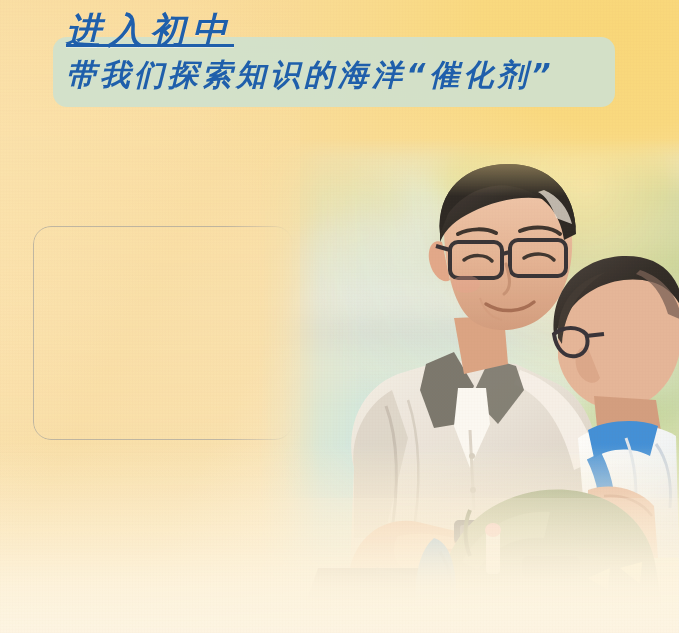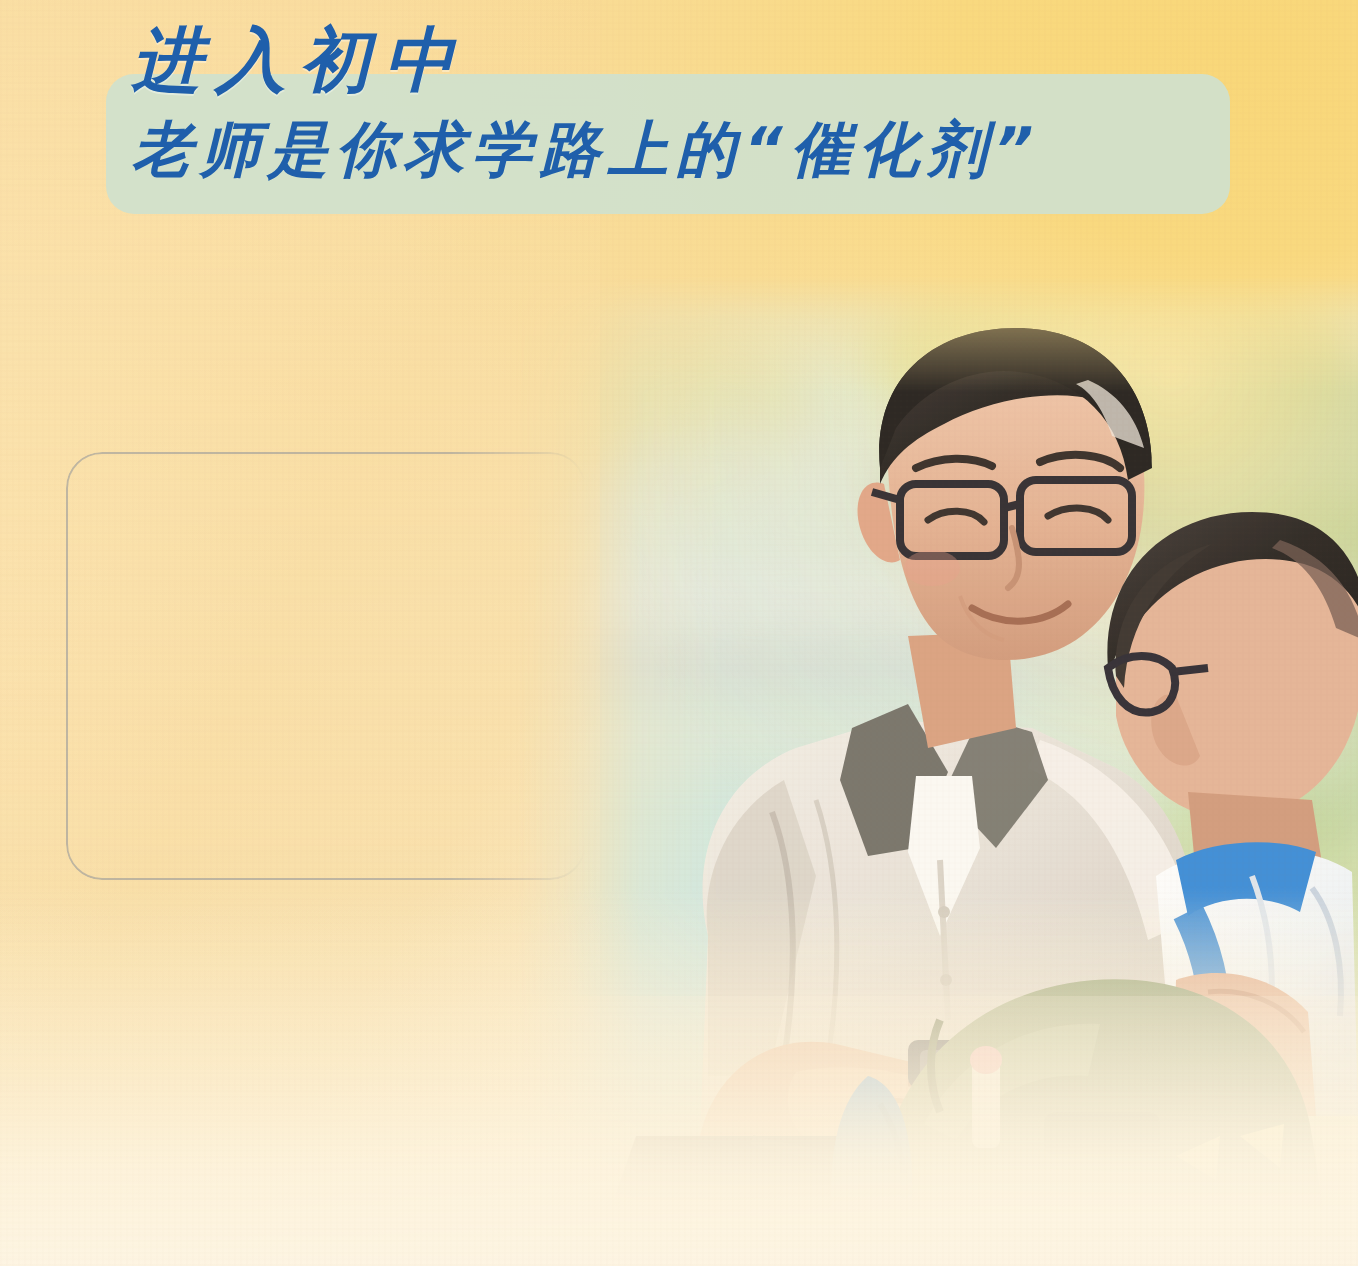--- a/index.html
+++ b/index.html
@@ -106,20 +106,21 @@
     left: 66px;
     top: 7px;
     font-family: "DejaVu Sans", "Liberation Sans", sans-serif;
     font-size: 35px;
     font-weight: 700;
     font-style: italic;
     letter-spacing: 7px;
     color: #1f5fab;
     white-space: nowrap;
     text-shadow: 0 1px 0 rgba(255,255,255,.35);
+    text-decoration: underline;
   }
 
   .title-sub {
     position: absolute;
     left: 66px;
     top: 55px;
     font-family: "DejaVu Sans", "Liberation Sans", sans-serif;
     font-size: 30px;
     font-weight: 600;
     font-style: italic;
@@ -342,18 +343,18 @@
     </svg>
   </div>
 
   <div class="left-wash"></div>
   <div class="bottom-fade"></div>
   <div class="paper-grain"></div>
 
   <div class="banner"></div>
   <div class="title-block">
     <div class="title-main">进入初中</div>
-    <div class="title-sub">老师是你求学路上的“催化剂”</div>
+    <div class="title-sub">带我们探索知识的海洋“催化剂”</div>
   </div>
 
   <div class="quote-card"></div>
 
 </div>
 
 </body></html>

